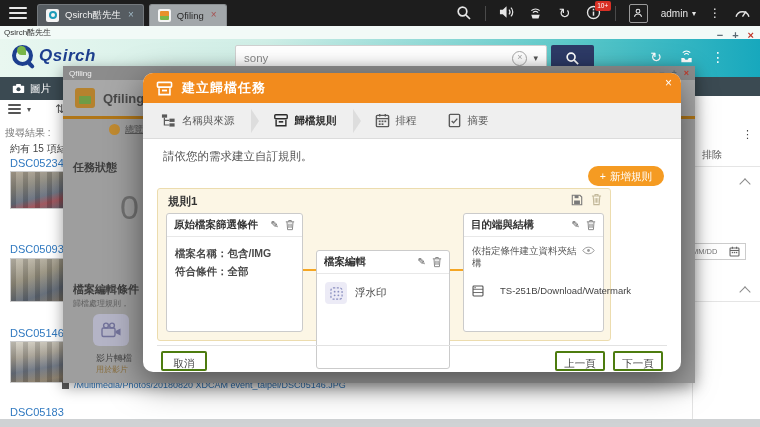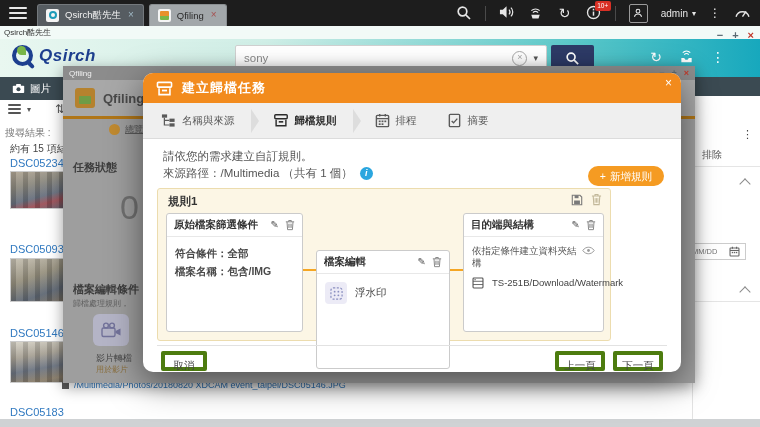--- a/index.html
+++ b/index.html
@@ -127,25 +127,25 @@
   .p-edit{color:#555;font-size:10px;cursor:pointer;line-height:1;}
   .p-trash{color:#8a8a8a;cursor:pointer;}
   .p-body{padding:8px 8px;}
   .p1line{font-size:10.5px;font-weight:bold;color:#4a4a4a;line-height:1.7;}
   .wm-row{display:flex;align-items:center;gap:8px;}
   .wm-ic{width:22px;height:22px;border-radius:4px;background:#ecebf6;color:#8a8fc0;display:flex;align-items:center;justify-content:center;flex:0 0 auto;}
   .wm-lbl{font-size:10.5px;color:#444;}
   .dest1{display:flex;align-items:flex-start;gap:4px;}
   .dest1 .t{font-size:9.5px;color:#555;flex:1;line-height:1.3;}
   .eye{color:#9a9a9a;cursor:pointer;flex:0 0 auto;margin-top:1px;}
-  .dest2{display:flex;align-items:center;gap:8px;margin-top:7px;justify-content:space-between;}
+  .dest2{display:flex;align-items:center;gap:16px;margin-top:15px;justify-content:space-between;}
   .dest2 .t{font-size:9.5px;color:#444;white-space:nowrap;}
   .conn{position:absolute;top:80px;height:2px;background:#f5a623;}
   .m-footdiv{position:absolute;left:14px;right:14px;top:272px;height:1px;background:#e2e2e2;}
-  .btn{position:absolute;top:278px;height:20px;background:#fff;border:4px solid #4d7c0f;border-radius:2px;font-size:10.5px;color:#444;text-align:center;line-height:20px;cursor:pointer;box-sizing:border-box;}
+  .btn{position:absolute;top:278px;height:20px;background:#fff;border:2px solid #4d7c0f;border-radius:2px;font-size:10.5px;color:#444;text-align:center;line-height:20px;cursor:pointer;box-sizing:border-box;}
 
   .white-bg-left{left:0;top:100px;width:63px;height:319px;background:#fff;}
   .white-bg-bottom{left:0;top:383px;width:692px;height:36px;background:#fff;}
 </style>
 </head>
 <body>
 
 <div class="screen">
 
   <div class="s taskbar">
@@ -413,24 +413,20 @@
       <div class="step gapstep">
         <svg viewBox="0 0 16 16" width="15" height="15">
             <rect x="2.5" y="1.5" width="11" height="13" rx="1" fill="none" stroke="currentColor" stroke-width="1.5"></rect>
             <path d="M5 8.5l2 2 4-4.5" stroke="currentColor" fill="none" stroke-width="1.5"></path>
           </svg>
         <span class="lbl">摘要</span>
       </div>
     </div>
 
     <div class="m-intro">請依您的需求建立自訂規則。</div>
-    <div class="m-src">
-      <span>來源路徑：/Multimedia （共有 1 個）</span>
-      <span class="info-dot">i</span>
-    </div>
     <div class="add-rule">
       <span>+</span>
       <span>新增規則</span>
     </div>
 
     <div class="rulebox">
       <span class="rule-title">規則1</span>
       <span class="rule-icons">
         <span style="color:#7a7a7a;">
           <svg viewBox="0 0 14 14" width="12" height="12">
@@ -454,22 +450,22 @@
           <span class="p-edit">✎</span>
           <span class="p-trash">
             <svg viewBox="0 0 12 14" width="10" height="12">
                 <path d="M1 3.2h10M4.4 3.2V1.6h3.2v1.6" stroke="currentColor" fill="none" stroke-width="1.2"></path>
                 <path d="M2.4 3.2l.7 9.4h5.8l.7-9.4" fill="none" stroke="currentColor" stroke-width="1.2"></path>
                 <path d="M4.5 5.5v5M6 5.5v5M7.5 5.5v5" stroke="currentColor" stroke-width="1"></path>
               </svg>
           </span>
         </div>
         <div class="p-body">
+          <div class="p1line">檔案名稱：包含/IMG</div>
           <div class="p1line">符合條件：全部</div>
-          <div class="p1line">檔案名稱：包含/IMG</div>
         </div>
       </div>
       <div class="conn" style="left:145px;width:13px;"></div>
 
       <div class="panel" style="left:158px;width:134px;margin-top:37px;">
         <div class="p-head">
           <span class="p-title">檔案編輯</span>
           <span class="p-edit">✎</span>
           <span class="p-trash">
             <svg viewBox="0 0 12 14" width="10" height="12">

